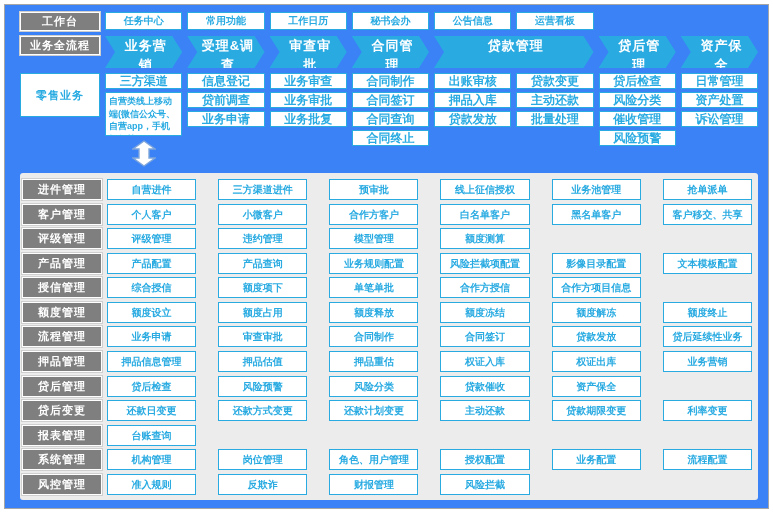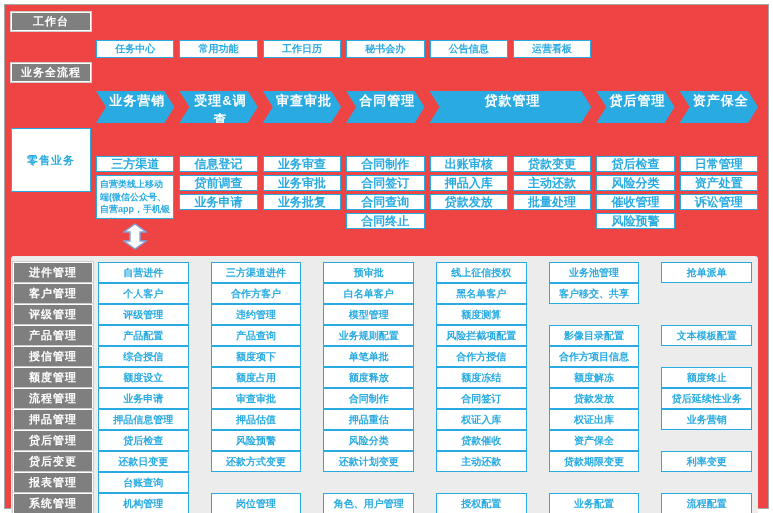--- a/index.html
+++ b/index.html
@@ -1,35 +1,35 @@
 <!DOCTYPE html>
 <html><head>
 <meta charset="utf-8">
 <style>
   * { box-sizing: border-box; margin: 0; padding: 0; }
   html,body { background:#ffffff; }
   body { font-family: "Liberation Sans", "DejaVu Sans", sans-serif; }
   .canvas { width:773px; height:513px; padding:4px; background:#fff; }
-  .frame { width:100%; height:100%; border:1px solid #a6a6a6; padding:7px 10px 8px 6px;
-           display:flex; flex-direction:column; background:#ef4444; }
+  .frame { width:100%; height:100%; border:1px solid #a6a6a6; padding:7px 10px 8px 15px;
+           display:flex; flex-direction:column; background:#3b82f6; }
 
   .row { display:flex; gap:5px; margin-bottom:5px; align-items:flex-start; }
   .glabel { flex:0 0 80px; background:#7f7f7f; color:#fff; font-size:11px; font-weight:bold;
             display:flex; align-items:center; justify-content:center; height:19px;
             border:1px solid #ffffff; outline:1px solid #cfcfcf; letter-spacing:1px; }
-  .cells { flex:1; display:grid; grid-template-columns:repeat(8,1fr); gap:4px 5px; align-items:start;margin-top:28px; }
+  .cells { flex:1; display:grid; grid-template-columns:repeat(8,1fr); gap:4px 5px; align-items:start; }
 
   .btn { background:#fff; border:1px solid #29ABE2; color:#29ABE2; font-size:10px; font-weight:bold;
          text-align:center; height:18px; line-height:16px; overflow:hidden; white-space:nowrap; }
 
   .chevron { background:#29ABE2; color:#fff; font-size:13px; font-weight:bold; height:32px;
              line-height:19px; text-align:center; padding:0 9px 0 13px; letter-spacing:1px;
              clip-path:polygon(0 0, calc(100% - 10px) 0, 100% 50%, calc(100% - 10px) 100%, 0 100%, 10px 50%); }
 
-  .retail-label { flex:0 0 80px; height:64px; border:1px solid #29ABE2; color:#29ABE2;
+  .retail-label { flex:0 0 80px; height:44px; border:1px solid #29ABE2; color:#29ABE2;
                   font-weight:bold; font-size:11px; display:flex; align-items:center;
                   justify-content:center; background:#fff; letter-spacing:1px; }
   .rcol { display:flex; flex-direction:column; gap:3px; }
   .rbtn { height:16px; line-height:14px; font-size:12px; }
   .mobile { height:44px; line-height:12.5px; white-space:normal; text-align:left;
             padding:2px 3px; font-size:9px; }
   .arrowwrap { display:flex; justify-content:center; margin-top:1px; height:27px; }
 
   .modules { flex:1; background:#ececec; border-radius:3px; margin-top:1px;
              padding:6px 6px 5px 2px; display:flex; flex-direction:column;
@@ -131,20 +131,21 @@
             <div class="btn mbtn">预审批</div>
             <div class="btn mbtn">线上征信授权</div>
             <div class="btn mbtn">业务池管理</div>
             <div class="btn mbtn">抢单派单</div>
           </div>
         </div>
         <div class="mrow">
           <div class="glabel mlabel">客户管理</div>
           <div class="mcells">
             <div class="btn mbtn">个人客户</div>
+            <div class="btn mbtn">小微客户</div>
             <div class="btn mbtn">合作方客户</div>
             <div class="btn mbtn">白名单客户</div>
             <div class="btn mbtn">黑名单客户</div>
             <div class="btn mbtn">客户移交、共享</div>
           </div>
         </div>
         <div class="mrow">
           <div class="glabel mlabel">评级管理</div>
           <div class="mcells">
             <div class="btn mbtn">评级管理</div>

